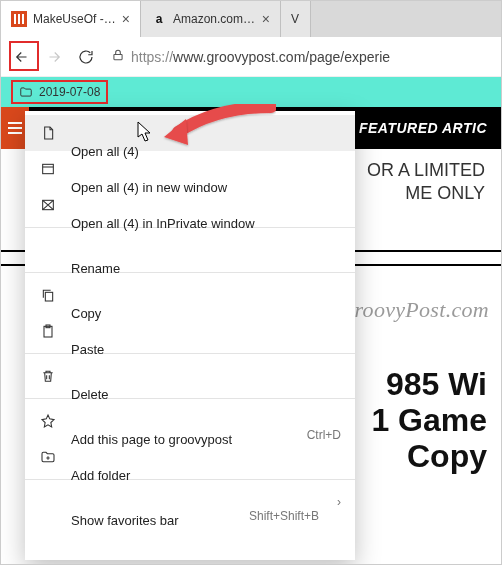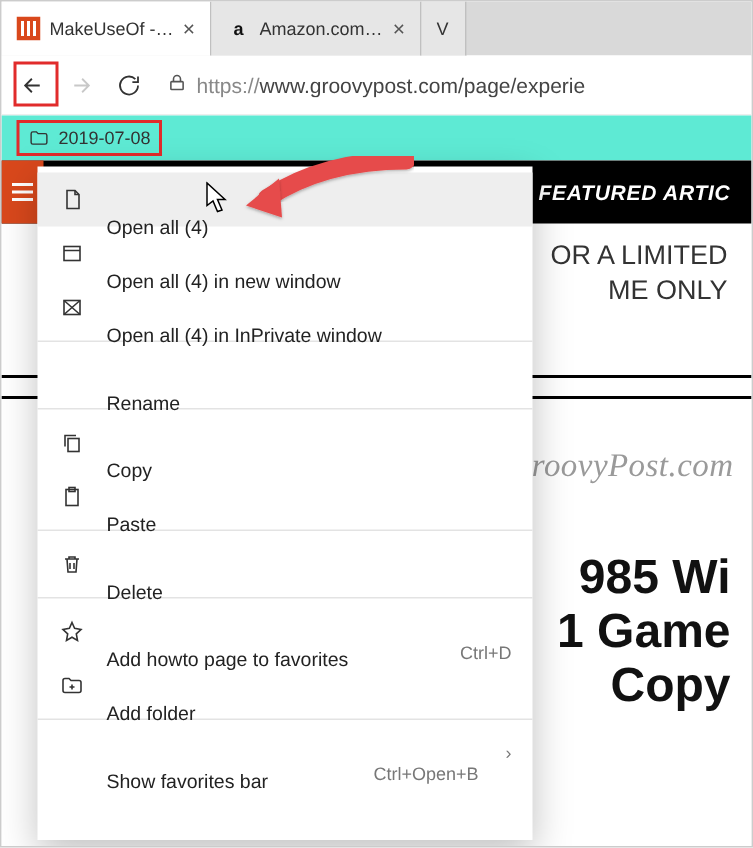--- a/index.html
+++ b/index.html
@@ -209,37 +209,37 @@
       </span>
     <span class="mi-label">Delete</span>
   </div>
   <div class="sep"></div>
   <div class="mi">
     <span class="mi-icon">
         <svg viewBox="0 0 24 24" fill="none" stroke="#333" stroke-width="1.6">
           <path d="M12 3l2.6 5.8L21 10l-4.7 4.3L17.5 21 12 17.8 6.5 21l1.2-6.7L3 10l6.4-1.2z"></path>
         </svg>
       </span>
-    <span class="mi-label">Add howto page to favorites</span>
+    <span class="mi-label">Add this page to groovypost</span>
     <span class="mi-sc">Ctrl+D</span>
   </div>
   <div class="mi">
     <span class="mi-icon">
         <svg viewBox="0 0 24 24" fill="none" stroke="#333" stroke-width="1.6">
           <path d="M3 7a2 2 0 0 1 2-2h4l2 2h8a2 2 0 0 1 2 2v8a2 2 0 0 1-2 2H5a2 2 0 0 1-2-2z"></path>
           <path d="M12 11v5M9.5 13.5h5"></path>
         </svg>
       </span>
     <span class="mi-label">Add folder</span>
   </div>
   <div class="sep"></div>
   <div class="mi noicon">
     <span class="mi-icon"></span>
     <span class="mi-label">Show favorites bar</span>
-    <span class="mi-sc">Ctrl+Open+B</span>
+    <span class="mi-sc">Shift+Shift+B</span>
     <span class="mi-chev">›</span>
   </div>
   <div class="mi noicon">
     <span class="mi-icon"></span>
 
   </div>
 </div>
 
 <svg class="arrow" viewBox="0 0 120 60">
   <defs>

